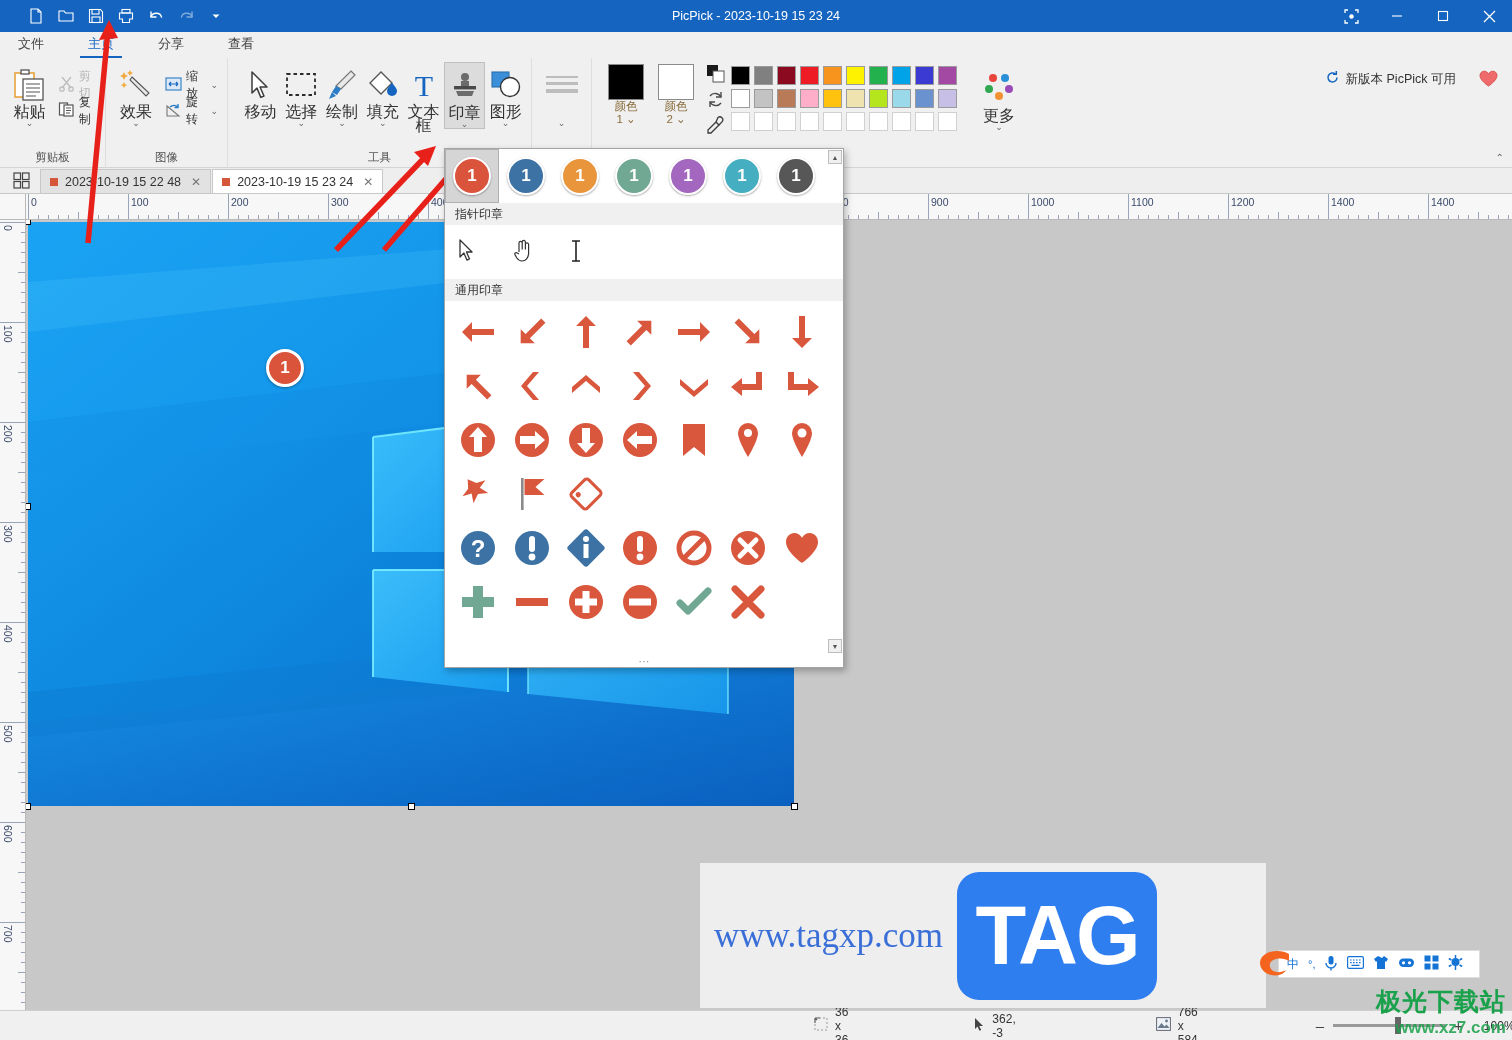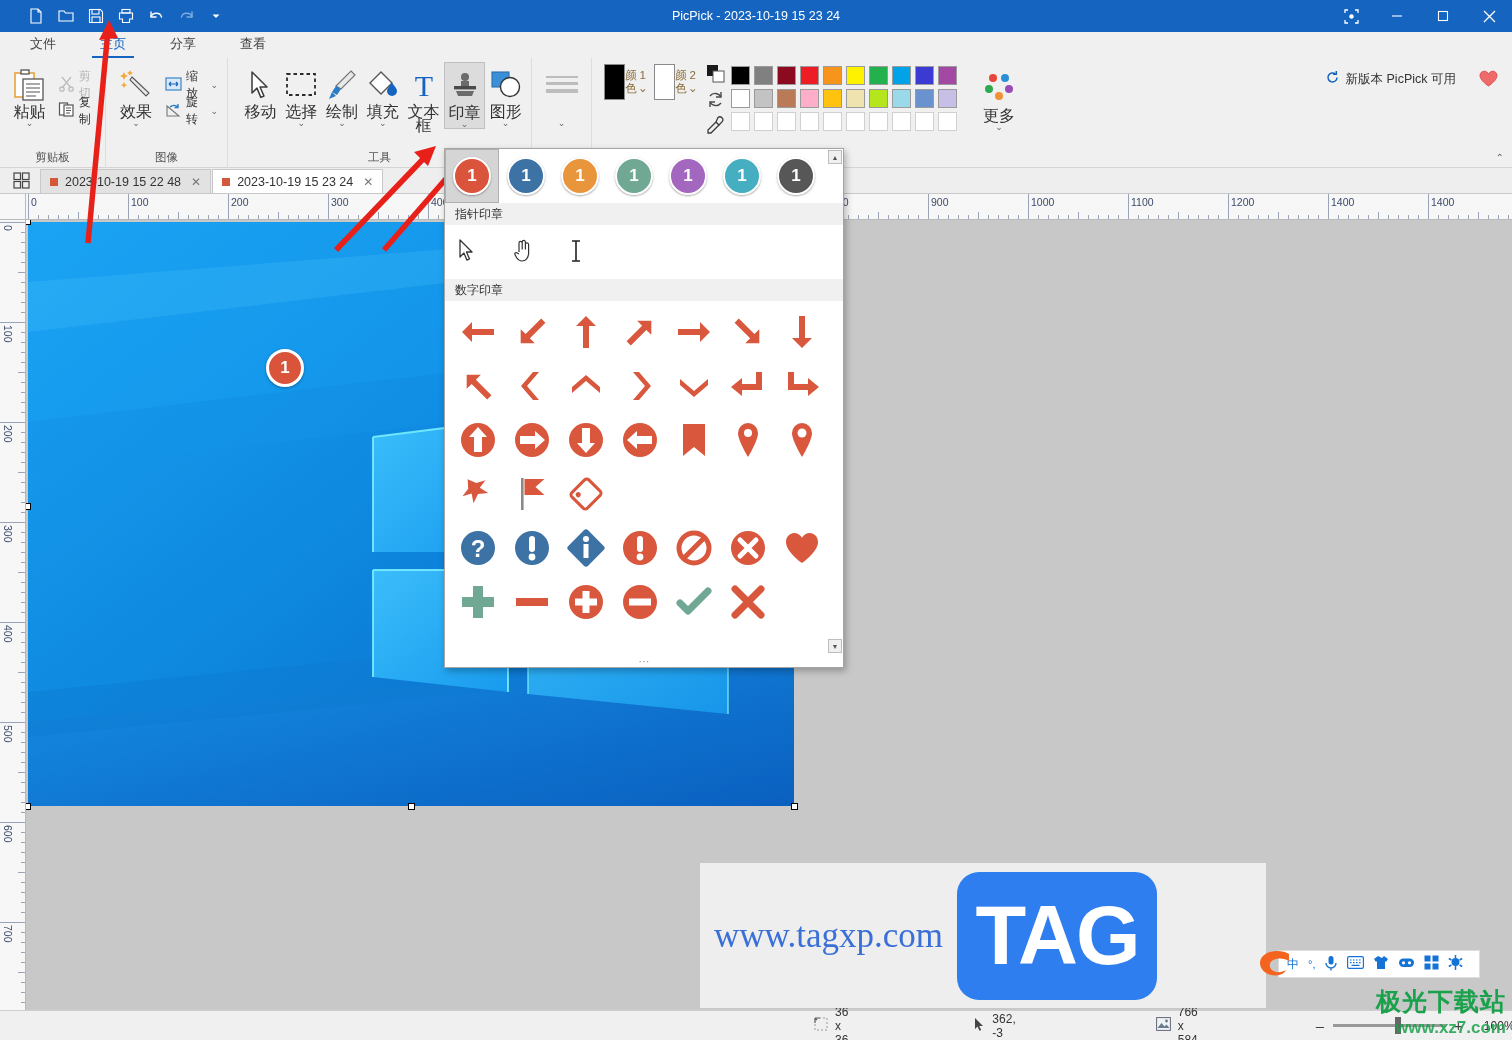--- a/index.html
+++ b/index.html
@@ -28,21 +28,21 @@
     pointer-events:none;
   }
   #win-ctrl { position:absolute; right:0; top:0; height:32px; display:flex; }
   .wc { width:46px; height:32px; display:flex;align-items:center;justify-content:center;color:#fff; }
 
   
   #ribbon {
     position:absolute; left:0; top:32px; width:1512px; height:136px;
     background:#f0f0f0; border-bottom:1px solid #d4d4d4;
   }
-  #tabstrip { height:26px; display:flex; align-items:flex-end; padding-left:14px; gap:12px; }
+  #tabstrip { height:26px; display:flex; align-items:flex-end; padding-left:2px; gap:12px; }
   .rtab {
     padding:2px 16px 5px 16px; font-size:13px; color:#444; position:relative;
   }
   .rtab.active { color:#1565c0; font-weight:normal; }
   .rtab.active:after {
     content:""; position:absolute; left:8px; right:8px; bottom:0px; height:2.5px; background:#1565c0;
   }
   #ribbon-body { position:absolute; left:0; top:26px; width:1512px; height:110px; display:flex; }
   .rgroup { position:relative; height:110px; display:flex; flex-direction:column;
             border-right:1px solid #dedede; }
@@ -53,21 +53,21 @@
             padding-top:3px; cursor:default; }
   .bigbtn .ic { height:40px; display:flex; align-items:center; justify-content:center; }
   .bigbtn .lb { font-size:16px; color:#333; text-align:center; line-height:14px; }
   .bigbtn .cv { font-size:9px; color:#666; line-height:8px; }
   .bigbtn.sel { background:#dcdcdc; border:1px solid #c0c0c0; }
 
   .smallbtn { display:flex; align-items:center; gap:4px; height:26px; padding:0 4px;
               font-size:12px; color:#333; }
   .smallbtn.dis { color:#b5b5b5; }
 
-  .colbox { width:44px; display:flex; flex-direction:row; align-items:center;justify-content:center; }
+  .colbox { width:44px; display:flex; flex-direction:column; align-items:center;justify-content:center; }
   .colsw { width:36px; height:36px; border:1px solid #8a8a8a; }
   .collb { font-size:11.5px; color:#8a6d3b; text-align:center; line-height:13px; }
 
   .palette { display:grid; grid-template-columns:repeat(10,21px); grid-auto-rows:21px; gap:2px;
              padding:4px 6px; }
   .sw { width:19px; height:19px; border:1px solid #9b9b9b; }
   .sw.empty { background:#fff; border:1px solid #d0d0d0; }
 
   
   #doctabs {
@@ -920,21 +920,21 @@
           <path d="M6 13V4a1.6 1.6 0 0 1 3.2 0v6.5M9.2 10V3a1.6 1.6 0 0 1 3.2 0v7.5M12.4 10.5V5.5a1.6 1.6 0 0 1 3.2 0v8.5c0 5-3 8-6.5 8-2.4 0-4-1-5.4-3.2L2 15.6c-.6-1.2.6-2.4 1.8-1.8L6 15" fill="#fff" stroke="#333" stroke-width="1.2" stroke-linejoin="round"></path>
         </svg>
     </span>
     <span>
       <svg width="14" height="24" viewBox="0 0 14 24">
           <path d="M3 2h8M3 22h8M7 2v20" stroke="#222" stroke-width="1.6" fill="none"></path>
         </svg>
     </span>
   </div>
 
-  <div class="sec-hd">数字印章</div>
+  <div class="sec-hd">通用印章</div>
   <div class="glyphgrid">
 
     <div class="grow">
       <div class="gcell">
           <svg width="40" height="40" viewBox="0 0 40 40">
             <path d="M36 17h-22v-7L4 20l10 10v-7h22z" fill="#d9573d"></path>
           </svg>
         </div>
       <div class="gcell">
           <svg width="40" height="40" viewBox="0 0 40 40">

